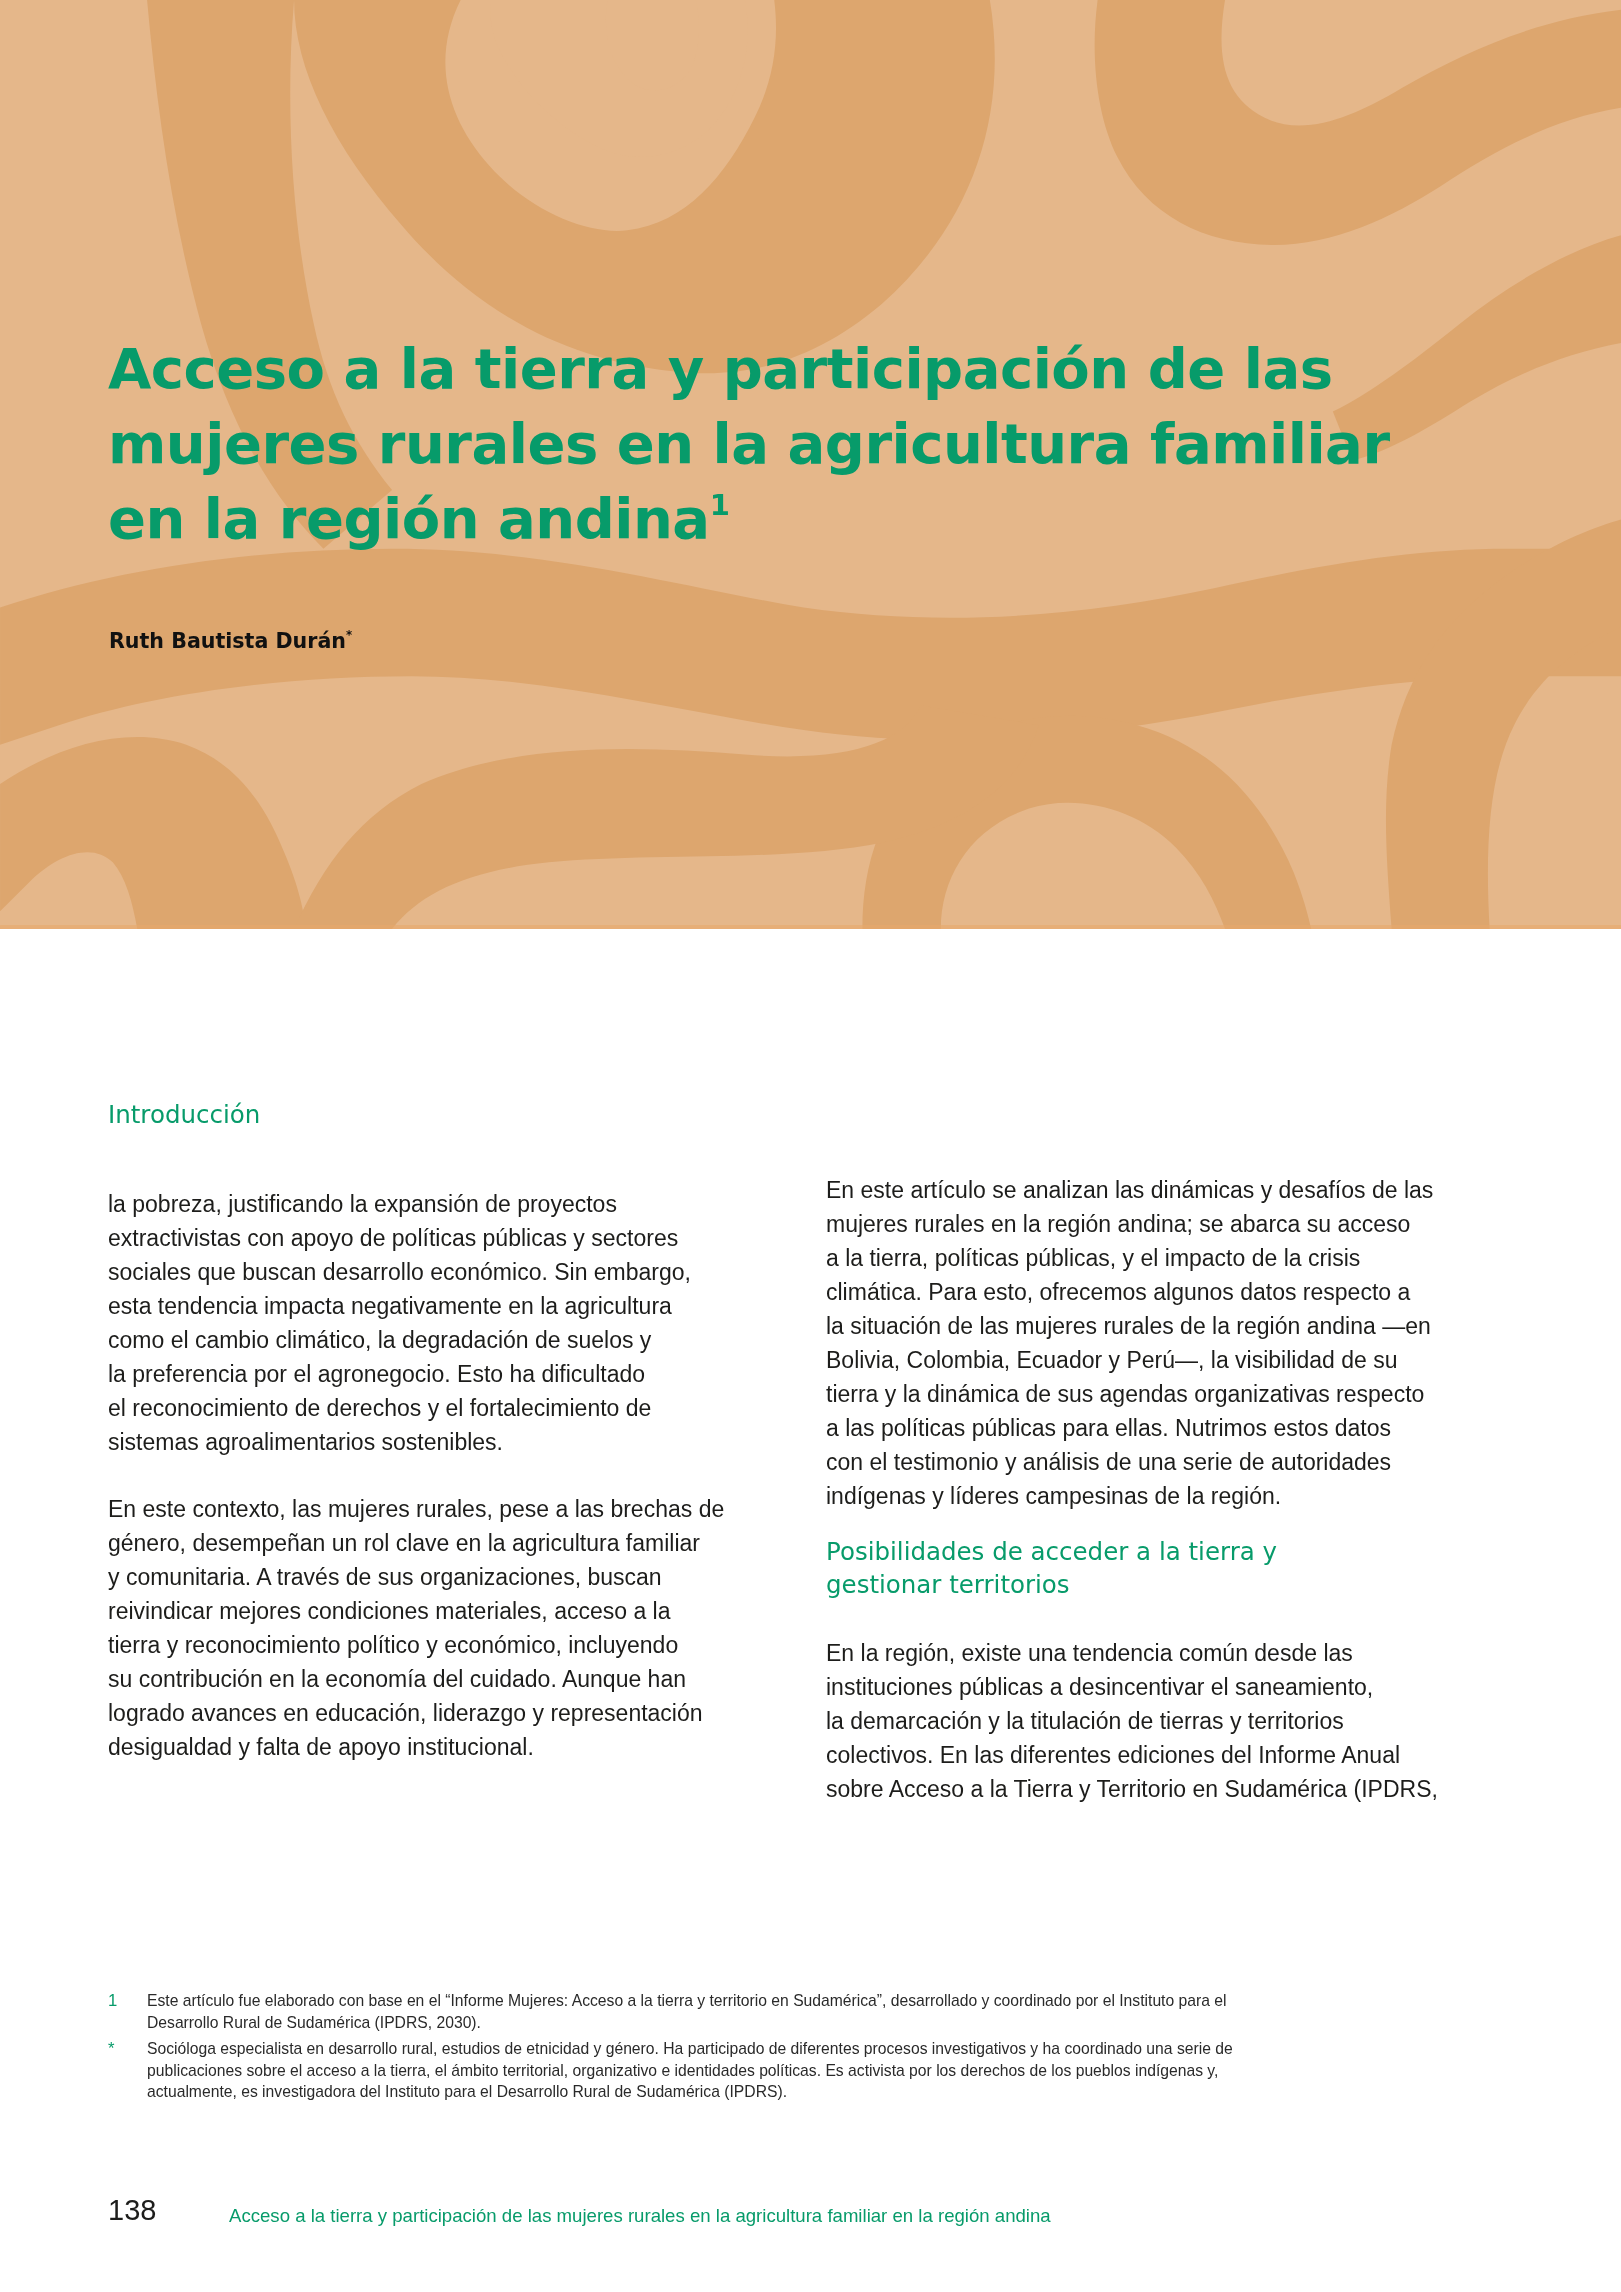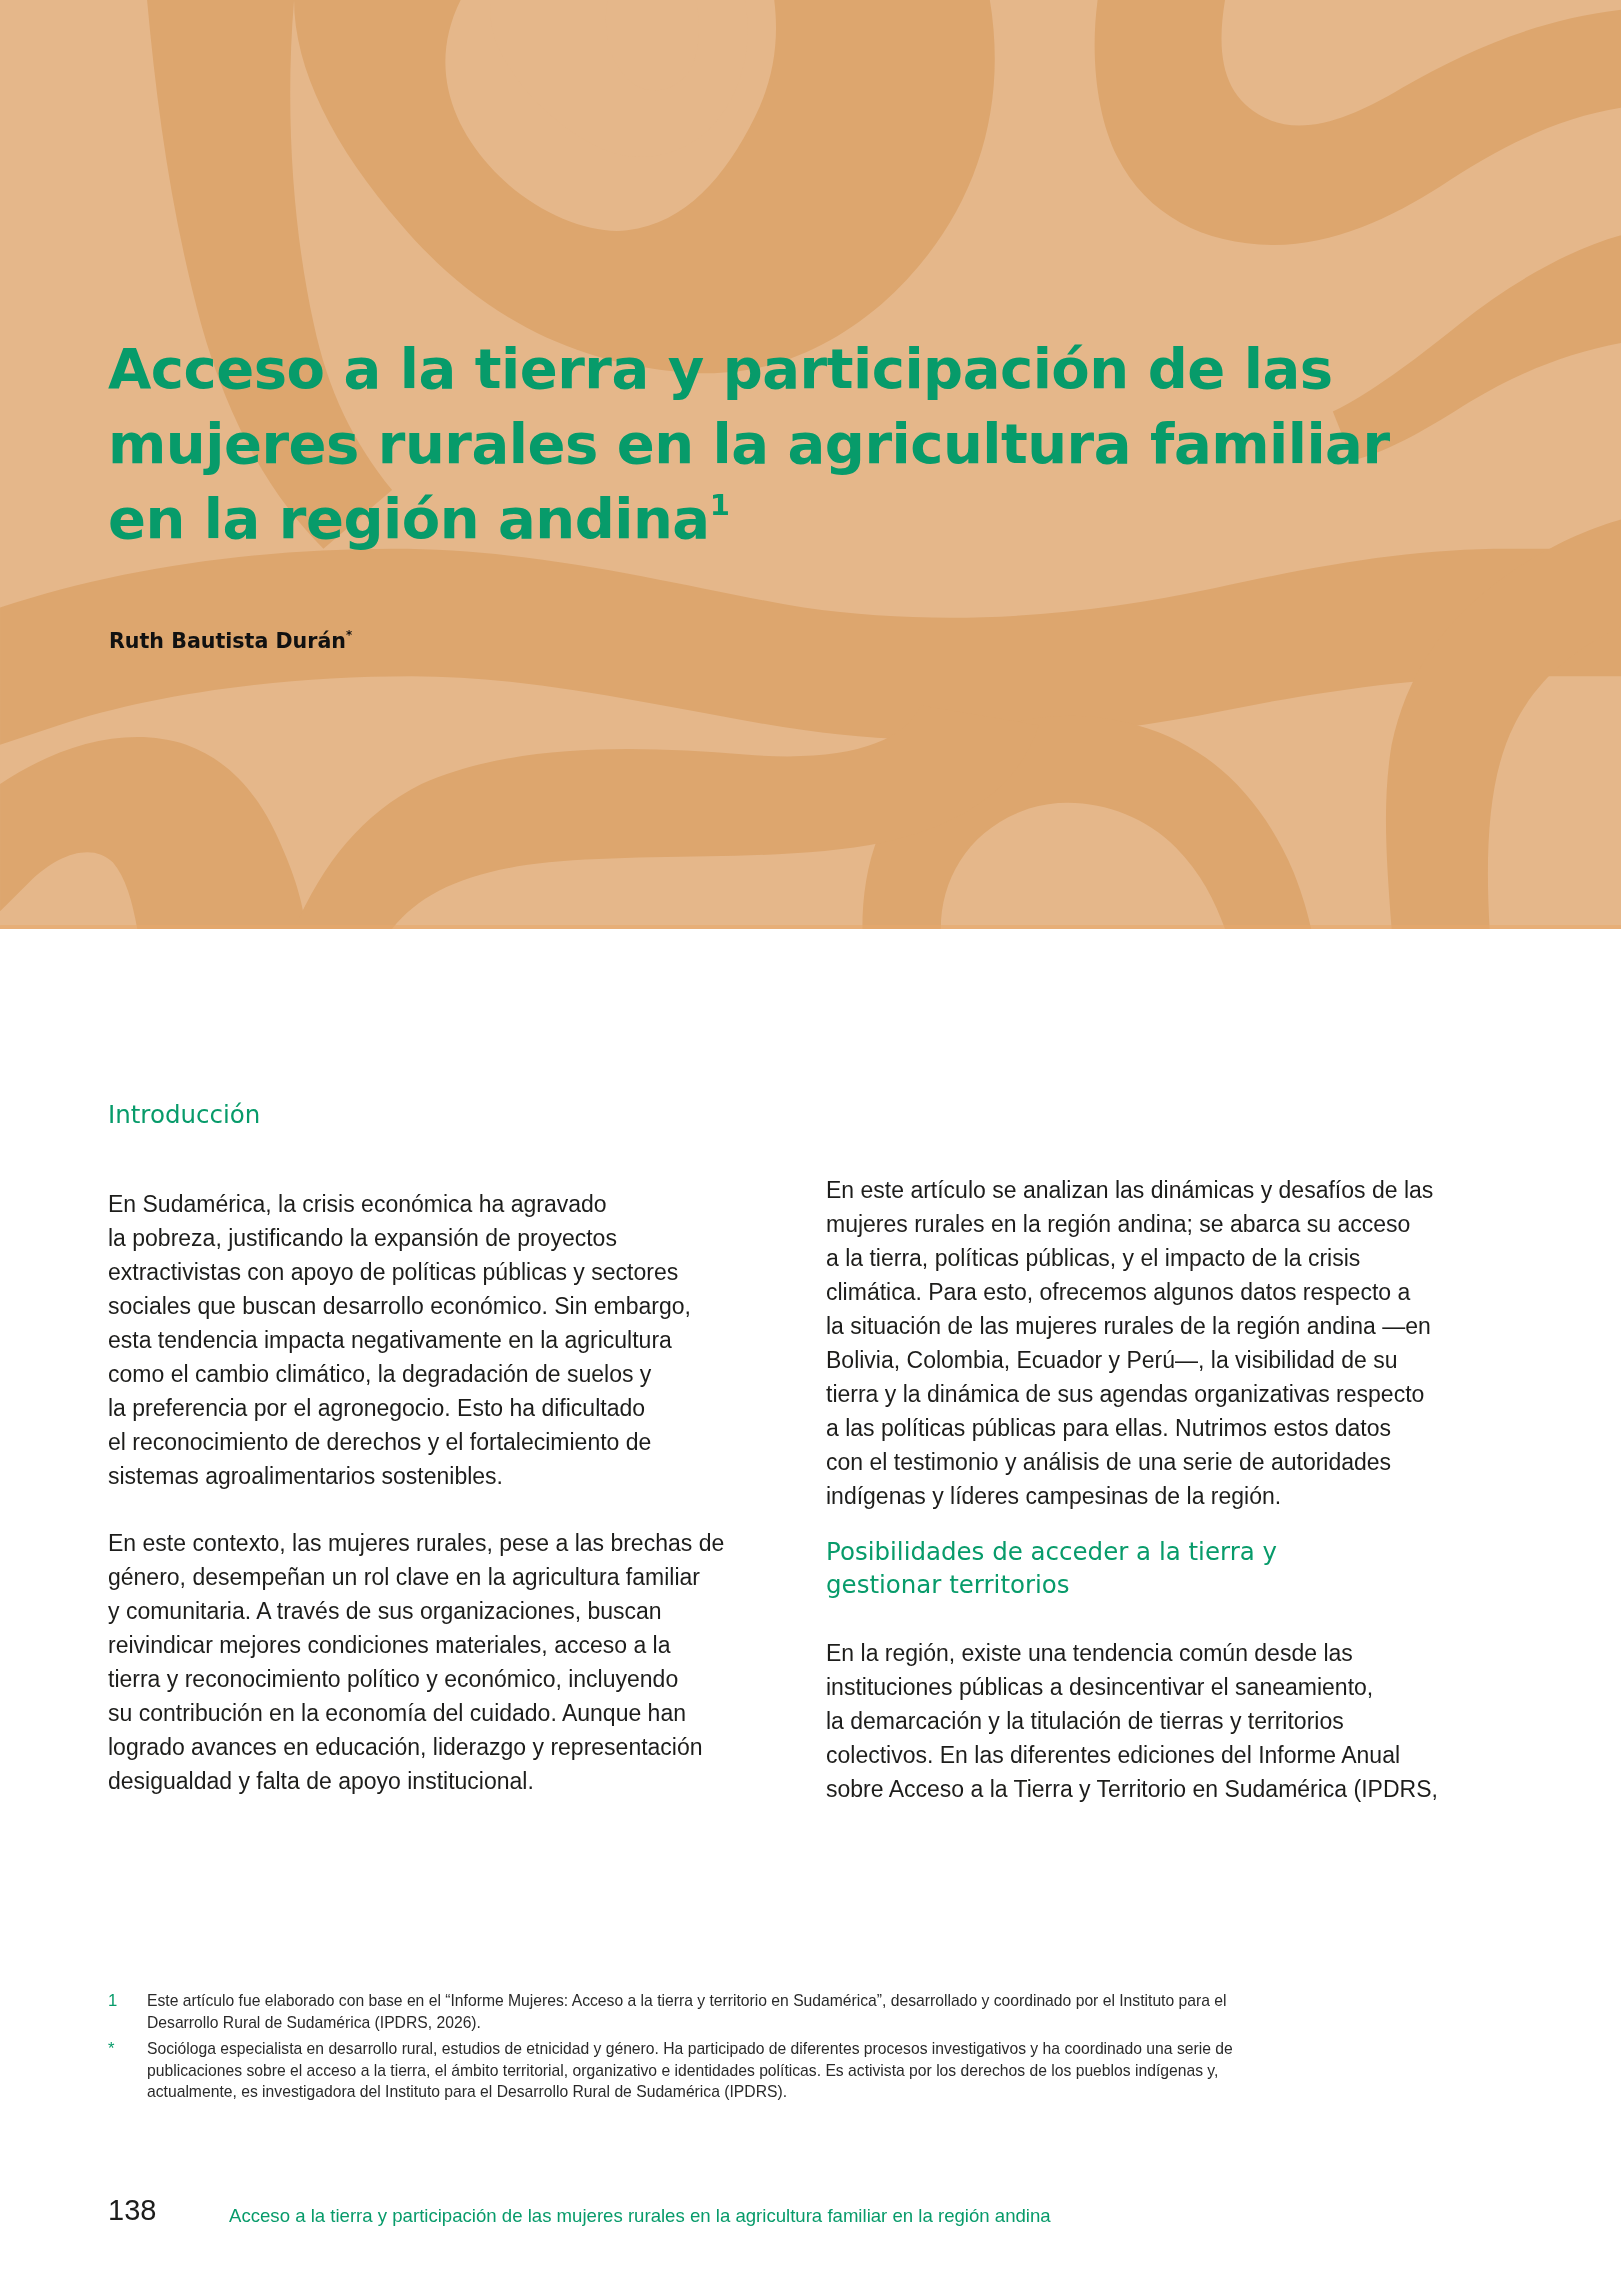--- a/index.html
+++ b/index.html
@@ -139,21 +139,20 @@
 </h1>
 
 <div class="author">
   <span>Ruth Bautista Durán</span><sup>*</sup>
 </div>
 
 <div class="col col-left">
   <h2 class="section-heading">Introducción</h2>
   <div class="gap-after-heading"></div>
   <p class="para">
-    <span class="line">En Sudamérica, la crisis económica ha agravado</span>
     <span class="line">la pobreza, justificando la expansión de proyectos</span>
     <span class="line">extractivistas con apoyo de políticas públicas y sectores</span>
     <span class="line">sociales que buscan desarrollo económico. Sin embargo,</span>
     <span class="line">esta tendencia impacta negativamente en la agricultura</span>
     <span class="line">como el cambio climático, la degradación de suelos y</span>
     <span class="line">la preferencia por el agronegocio. Esto ha dificultado</span>
     <span class="line">el reconocimiento de derechos y el fortalecimiento de</span>
     <span class="line">sistemas agroalimentarios sostenibles.</span>
   </p>
   <div class="gap-para"></div>
@@ -195,21 +194,21 @@
     <span class="line">colectivos. En las diferentes ediciones del Informe Anual</span>
     <span class="line">sobre Acceso a la Tierra y Territorio en Sudamérica (IPDRS,</span>
   </p>
 </div>
 
 <div class="footnotes">
   <div class="footnote">
     <span class="fn-mark">1</span>
     <div class="fn-text">
       <span class="line">Este artículo fue elaborado con base en el “Informe Mujeres: Acceso a la tierra y territorio en Sudamérica”, desarrollado y coordinado por el Instituto para el</span>
-      <span class="line">Desarrollo Rural de Sudamérica (IPDRS, 2026).</span>
+      <span class="line">Desarrollo Rural de Sudamérica (IPDRS, 2030).</span>
     </div>
   </div>
   <div class="footnote">
     <span class="fn-mark">*</span>
     <div class="fn-text">
       <span class="line">Socióloga especialista en desarrollo rural, estudios de etnicidad y género. Ha participado de diferentes procesos investigativos y ha coordinado una serie de</span>
       <span class="line">publicaciones sobre el acceso a la tierra, el ámbito territorial, organizativo e identidades políticas. Es activista por los derechos de los pueblos indígenas y,</span>
       <span class="line">actualmente, es investigadora del Instituto para el Desarrollo Rural de Sudamérica (IPDRS).</span>
     </div>
   </div>

